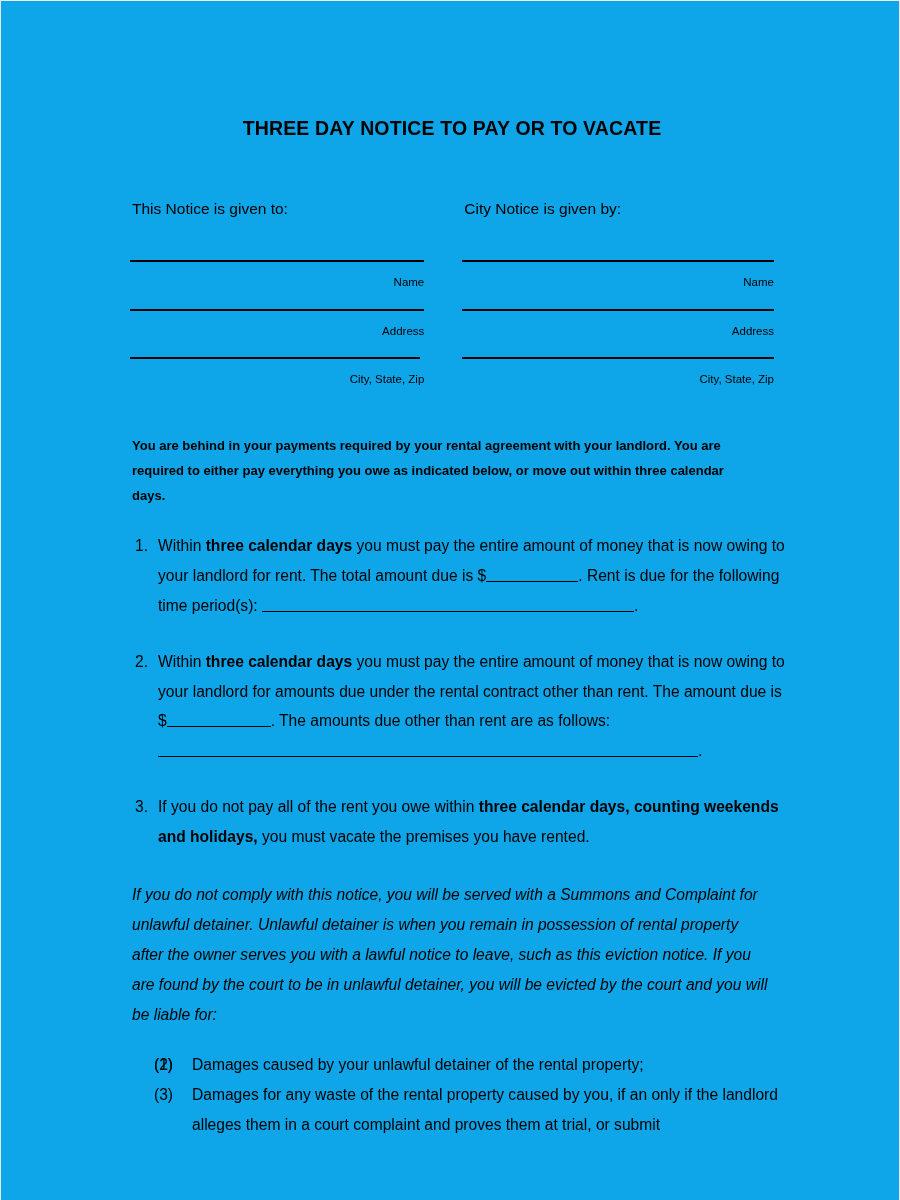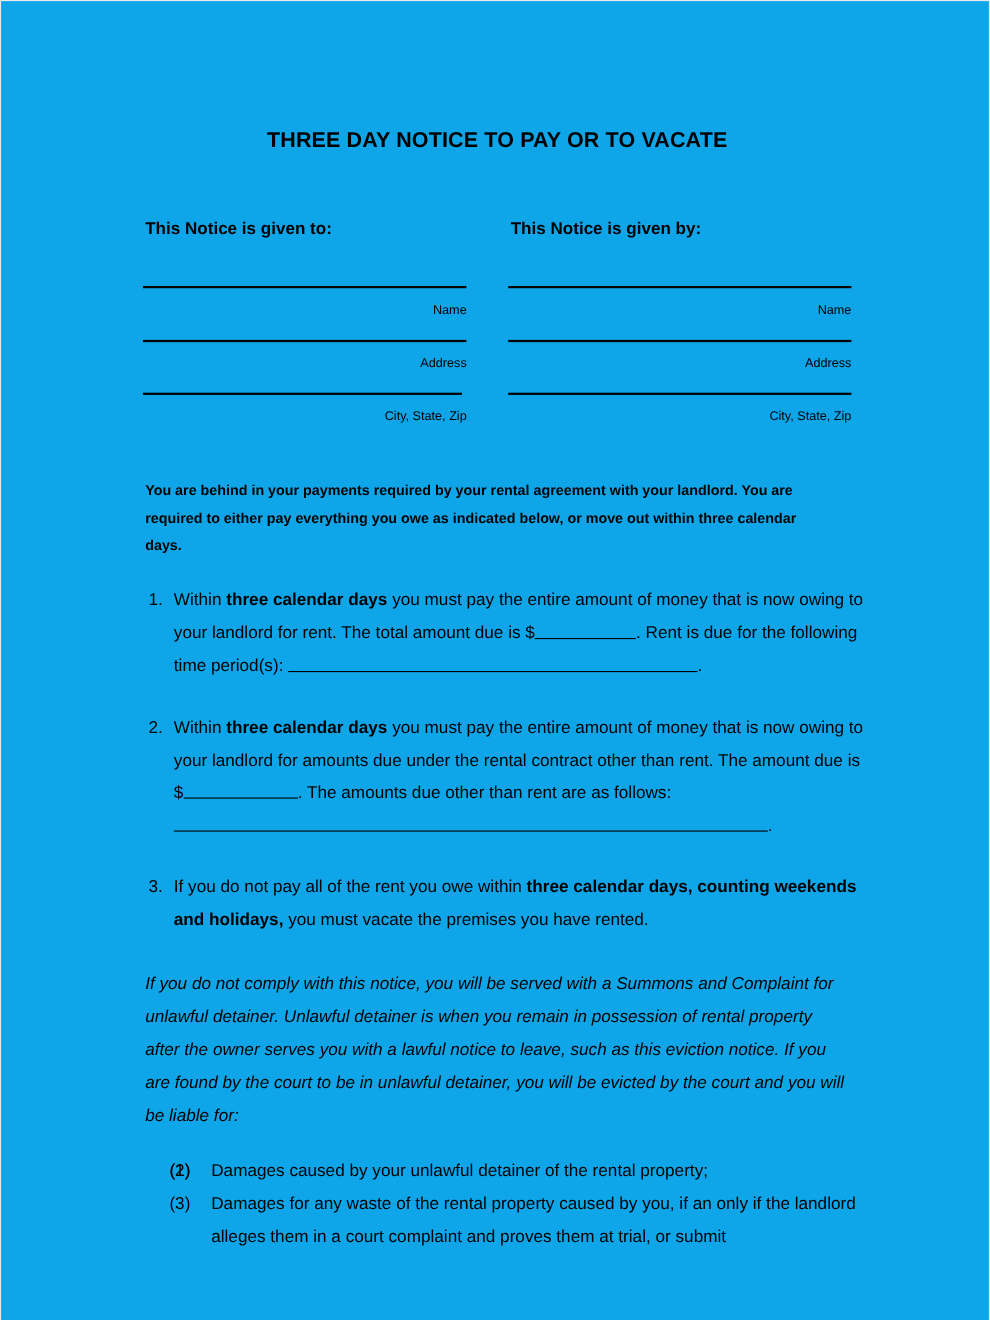--- a/index.html
+++ b/index.html
@@ -51,21 +51,20 @@
     width: 304px;
   }
   .col.right {
     margin-left: 38px;
     width: 322px;
   }
   .col-heading {
     font-size: 15.5px;
     margin: 0 0 42px 2px;
     white-space: nowrap;
-    font-weight: bold;
   }
   .field {
     margin-bottom: 20px;
   }
   .field .rule {
     border-bottom: 2px solid #000000;
     height: 0;
     width: 100%;
   }
   .field.short .rule {
@@ -172,21 +171,21 @@
           <div class="flabel">Address</div>
         </div>
 
         <div class="field short">
           <div class="rule"></div>
           <div class="flabel">City, State, Zip</div>
         </div>
       </div>
 
       <div class="col right">
-        <div class="col-heading">This Notice is given by:</div>
+        <div class="col-heading">City Notice is given by:</div>
 
         <div class="field">
           <div class="rule"></div>
           <div class="flabel">Name</div>
         </div>
 
         <div class="field">
           <div class="rule"></div>
           <div class="flabel">Address</div>
         </div>

